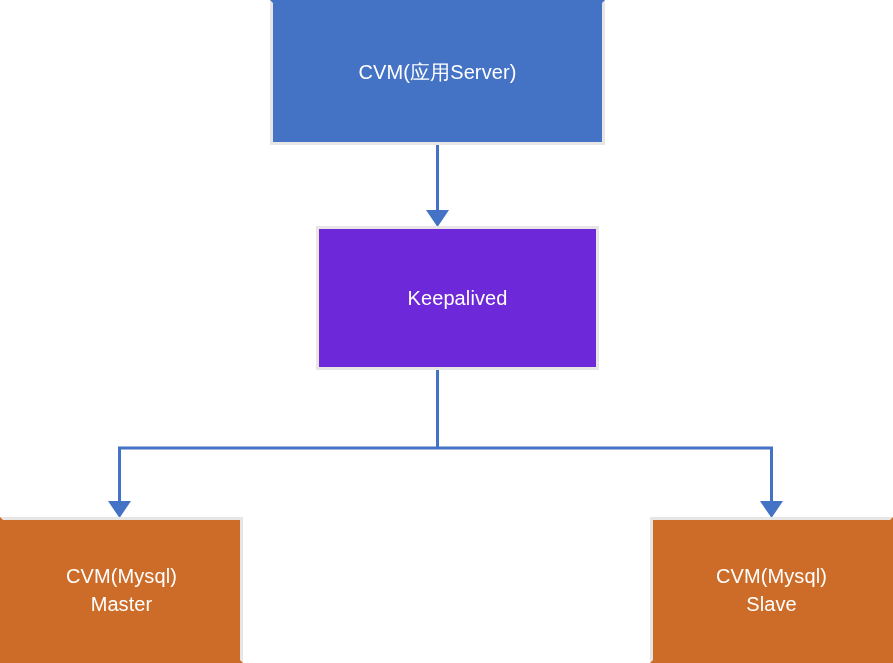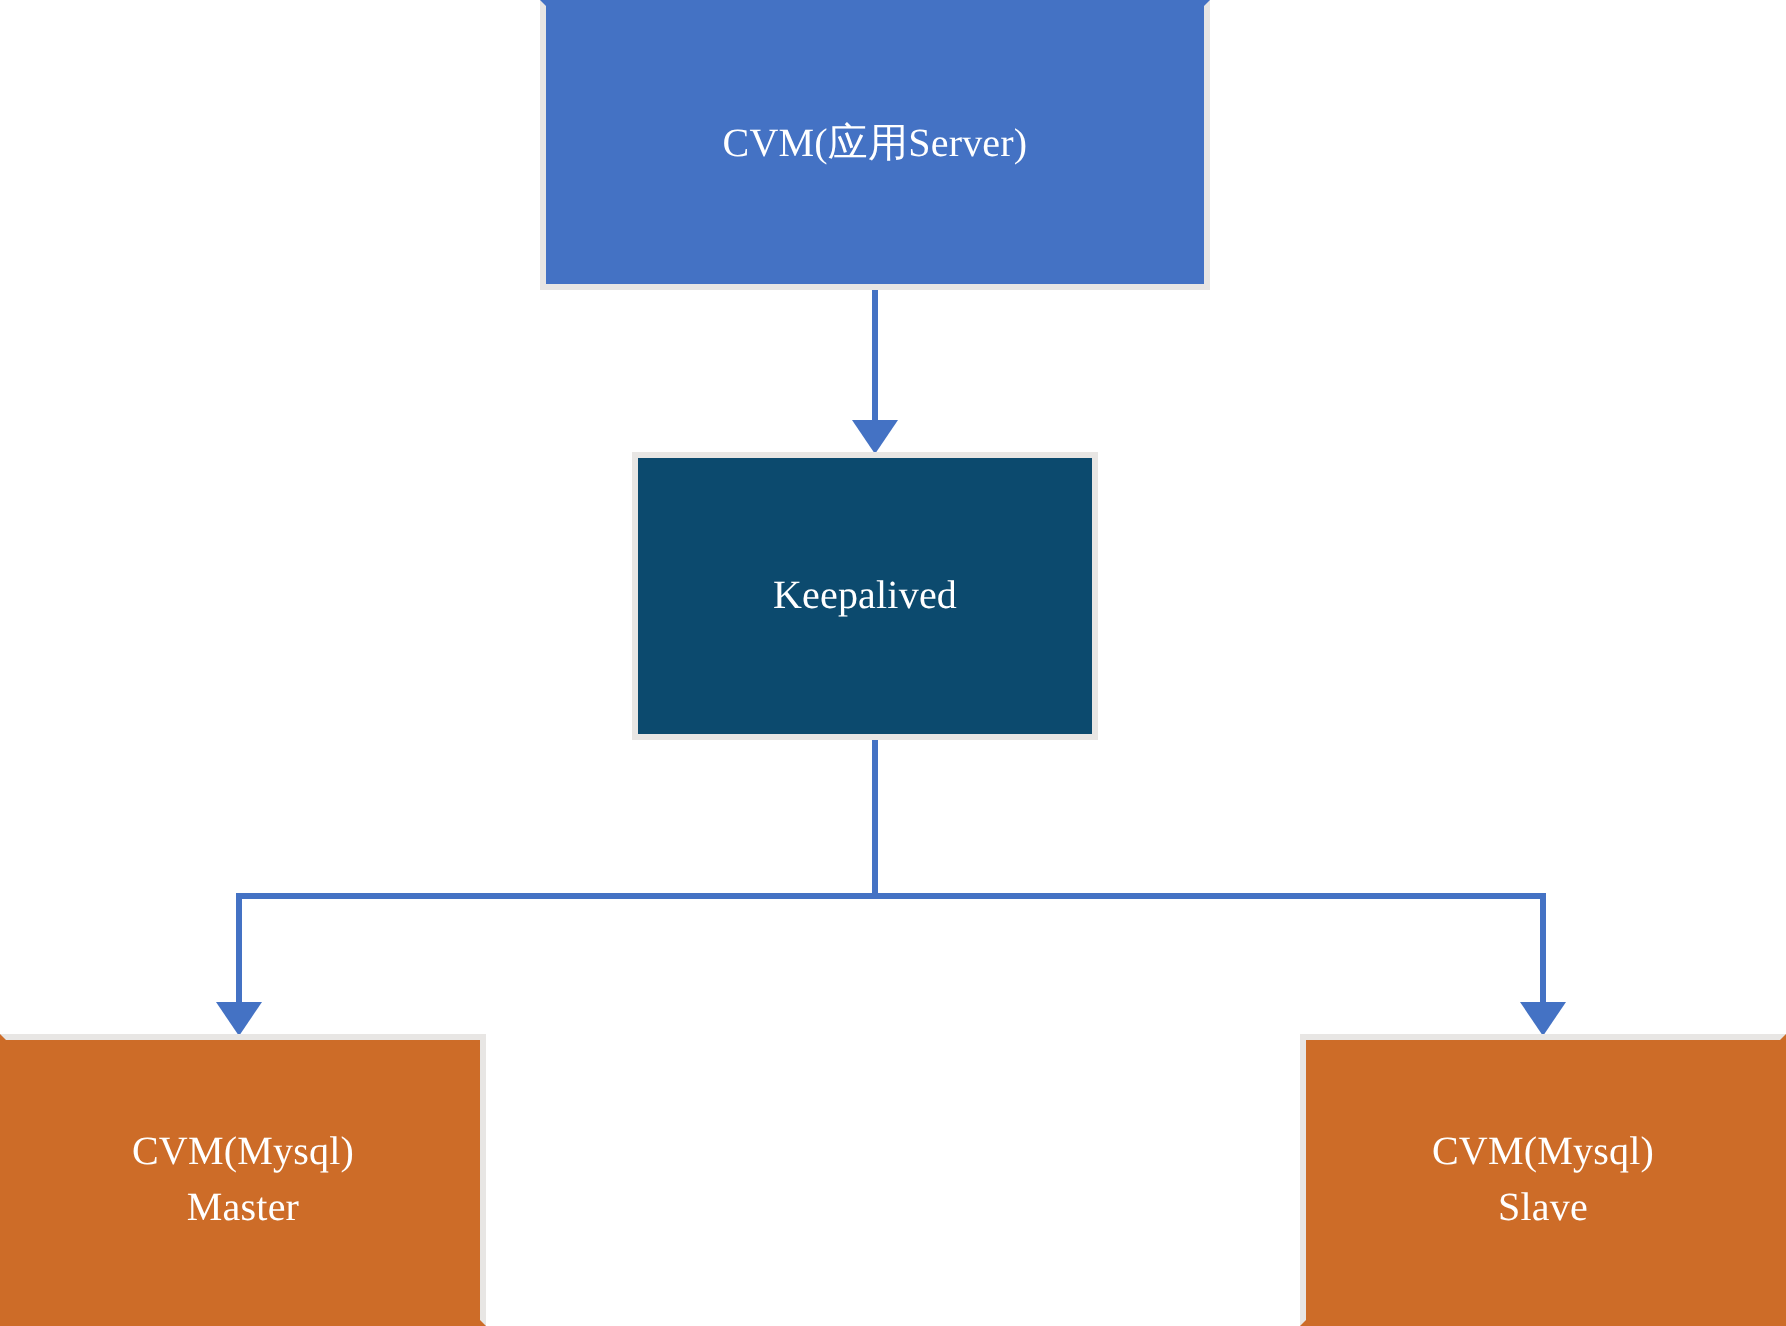--- a/index.html
+++ b/index.html
@@ -36,23 +36,23 @@
     left: 270px;
     top: 0px;
     width: 335px;
     height: 145px;
     background: #4472c4;
     border-top-color: transparent;
   }
   .node-keepalived {
     left: 316px;
     top: 226px;
-    width: 233px;
+    width: 283px;
     height: 144px;
-    background: #0c4a6e;
+    background: #6d28d9;
   }
   .node-master {
     left: 0px;
     top: 517px;
     width: 243px;
     height: 146px;
     background: #cd6c28;
     border-left-color: transparent;
     border-bottom-color: transparent;
   }
@@ -61,21 +61,20 @@
     top: 517px;
     width: 243px;
     height: 146px;
     background: #cd6c28;
     border-right-color: transparent;
     border-bottom-color: transparent;
   }
   .node-label {
     display: block;
     padding: 0 10px;
-    font-family: Liberation Serif, serif;
   }
   #connectors {
     position: absolute;
     left: 0;
     top: 0;
     width: 893px;
     height: 663px;
     z-index: 1;
   }
 </style>

